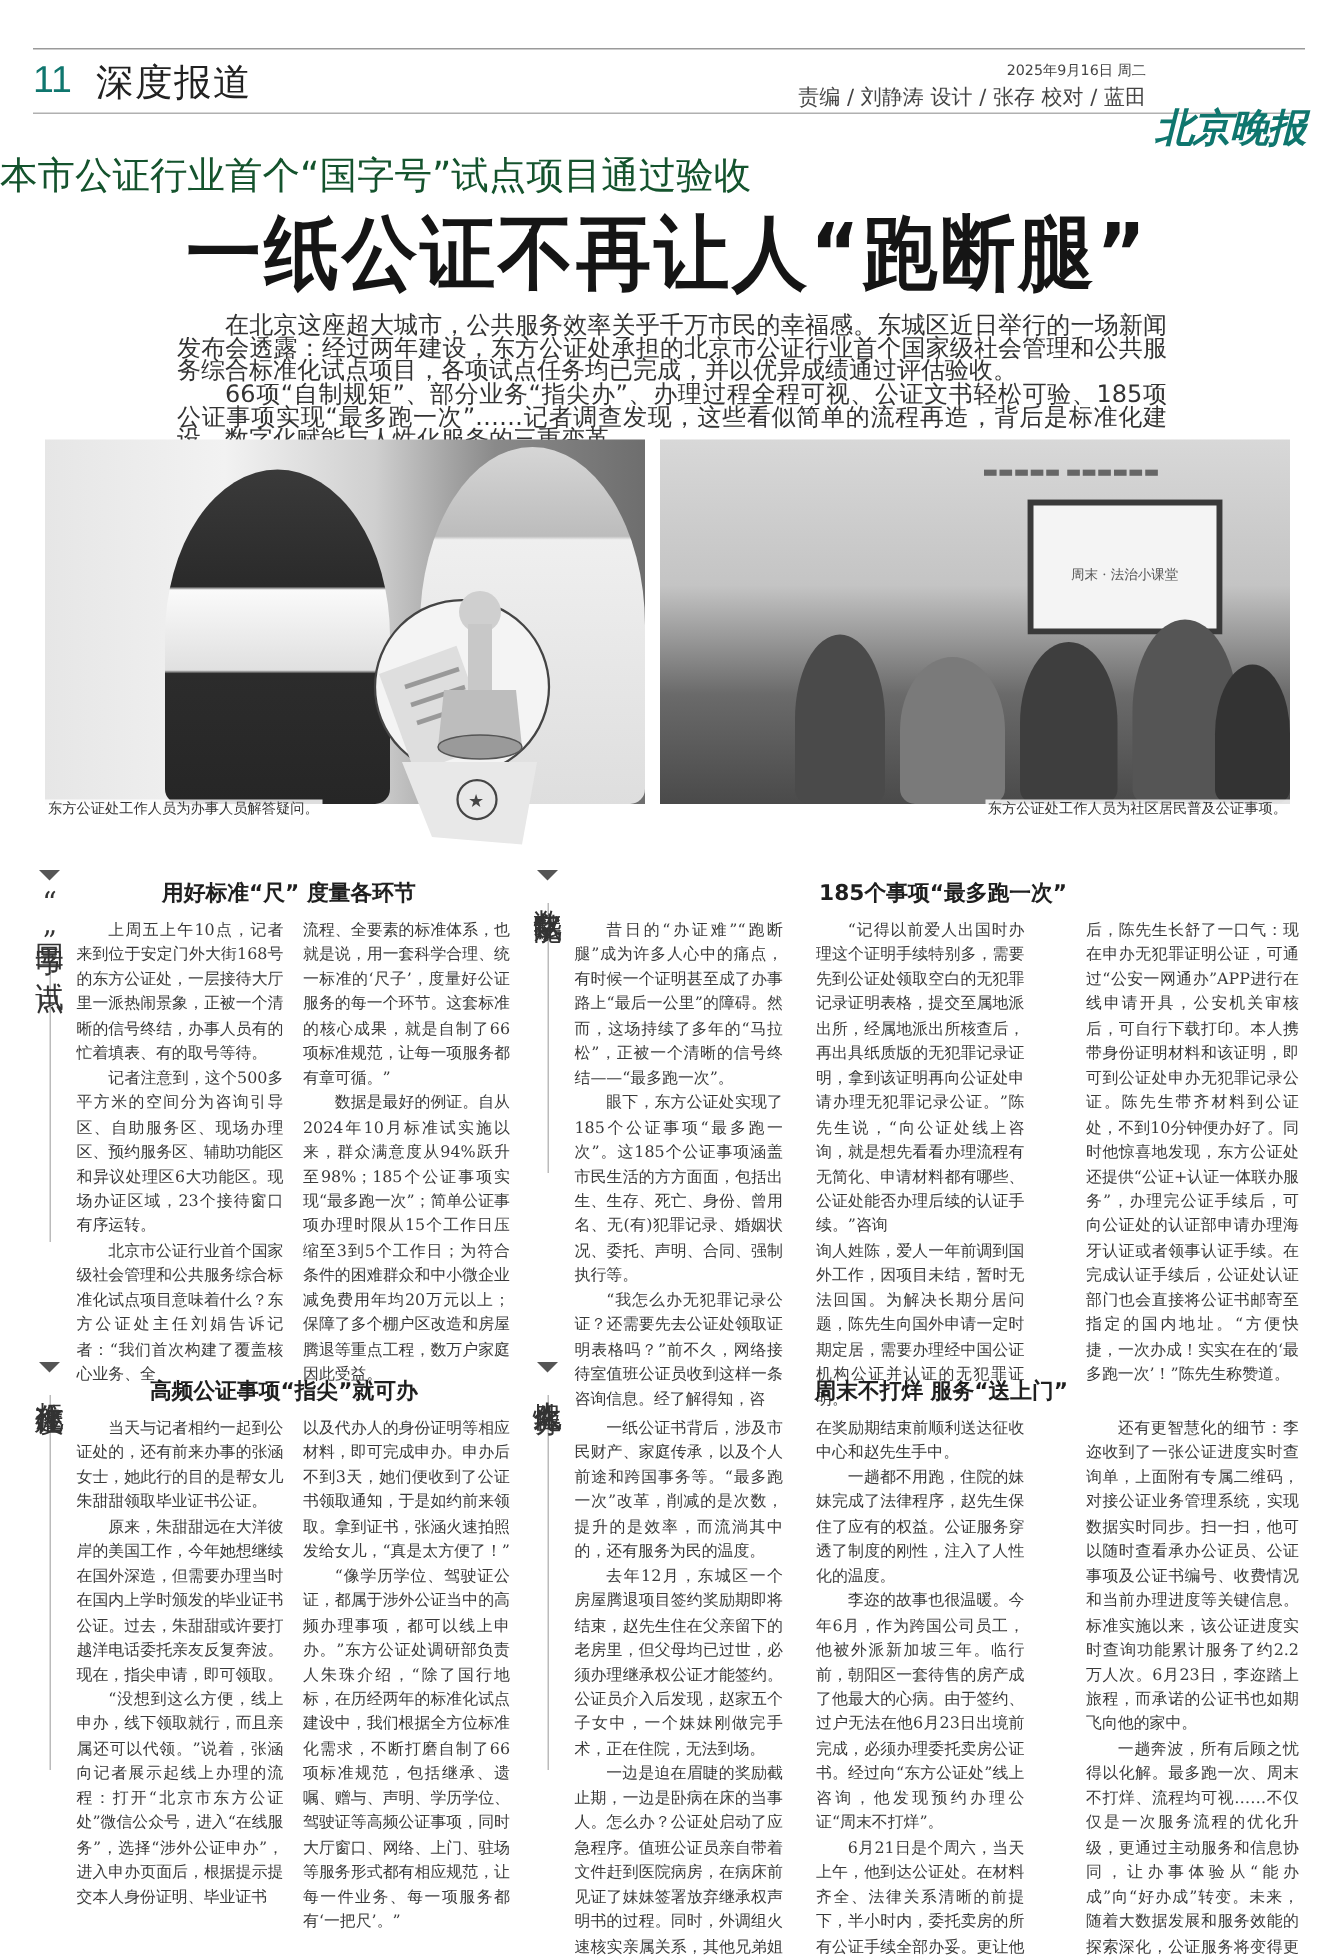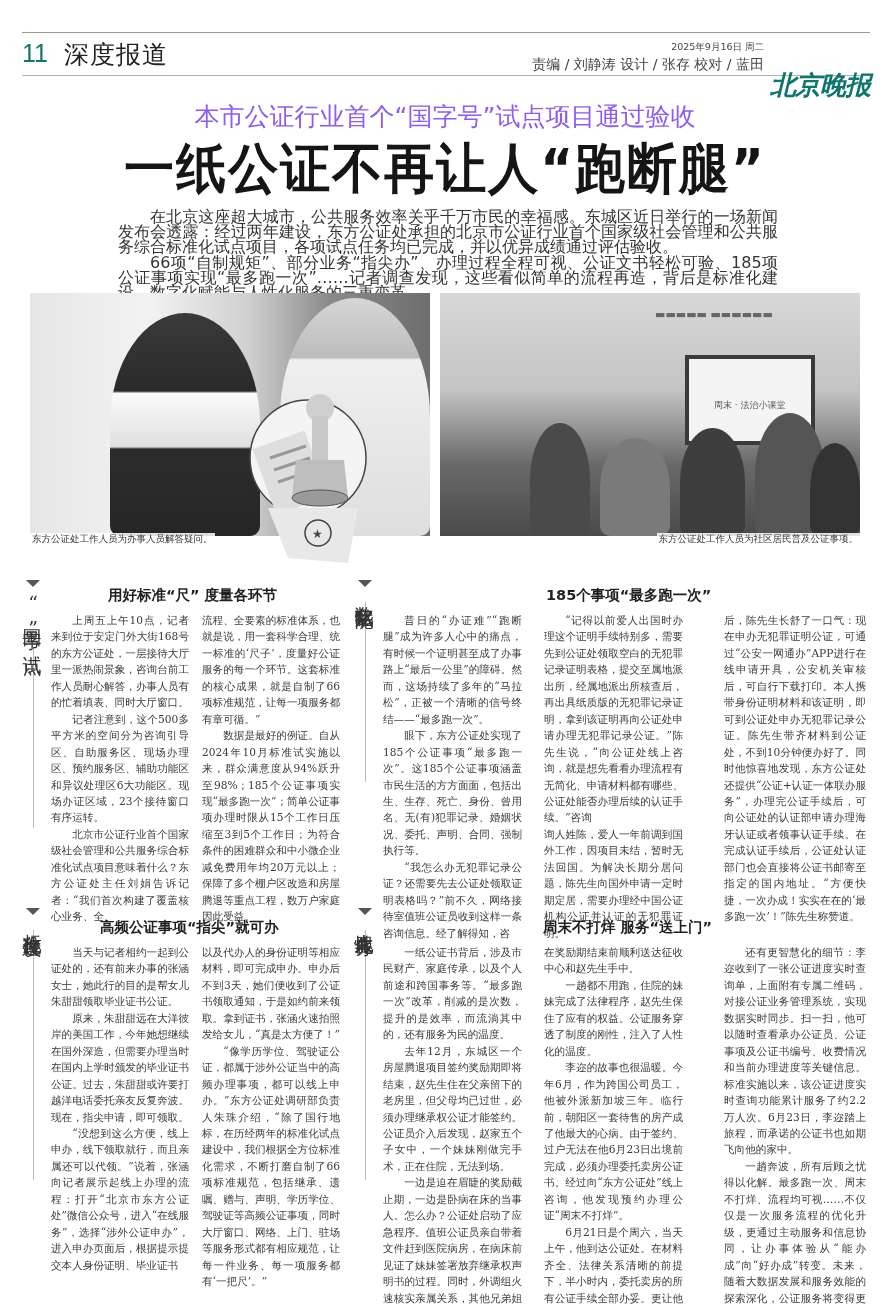--- a/index.html
+++ b/index.html
@@ -6,36 +6,36 @@
   html, body { width: 890px; height: 1305px; background: #ffffff; overflow: hidden; }
   body { font-family: "DejaVu Serif", "Liberation Serif", serif; color: #2a2a2a; position: relative; }
 
   .masthead { position: absolute; left: 22px; top: 32px; width: 848px; height: 44px; border-top: 1.5px solid #9a9a9a; border-bottom: 1.5px solid #b0b0b0; }
   .page-num { position: absolute; left: 0; top: 6px; font-family: "Liberation Sans", "DejaVu Sans", sans-serif; font-size: 25px; color: #0f766e; }
   .section-name { position: absolute; left: 42px; top: 5px; font-family: "DejaVu Sans", sans-serif; font-size: 25px; color: #222; letter-spacing: 1px; }
   .meta-date { position: absolute; right: 106px; top: 8px; font-family: "DejaVu Sans", sans-serif; font-size: 9.5px; color: #444; }
   .meta-staff { position: absolute; right: 106px; top: 23px; font-family: "DejaVu Sans", sans-serif; font-size: 14px; color: #444; white-space: nowrap; }
   .paper-logo { position: absolute; right: 0; top: 3px; font-family: "DejaVu Serif", serif; font-size: 26px; font-weight: bold; font-style: italic; color: #0f766e; letter-spacing: -1px; margin-top: 32px; }
 
-  .kicker { position: absolute; left: 0; width: 890px; top: 100px; text-align: center; font-family: "DejaVu Sans", sans-serif; font-size: 25px; color: #8b5cf6; }
+  .kicker { position: absolute; left: 0; width: 890px; top: 100px; font-family: "DejaVu Sans", sans-serif; font-size: 25px; color: #14532d; }
   .headline { position: absolute; left: 0; width: 890px; top: 136px; text-align: center; font-family: "DejaVu Sans", sans-serif; font-size: 50px; font-weight: bold; color: #151515; letter-spacing: 2px; transform: scaleY(1.08); }
 
   .lead { position: absolute; left: 118px; top: 209px; width: 660px; font-family: "DejaVu Sans", sans-serif; font-size: 16px; line-height: 15.2px; color: #333; text-align: justify; }
   .lead p { text-indent: 2em; }
 
   .photo-band { position: absolute; left: 30px; top: 293px; width: 830px; height: 243px; }
   .photo { position: absolute; top: 0; height: 243px; overflow: hidden; }
   .photo.left { left: 0; width: 400px; background: linear-gradient(90deg, #e6e6e6 0%, #f2f2f2 30%, #cfcfcf 55%, #8a8a8a 75%, #6e6e6e 100%); }
   .photo.right { left: 410px; width: 420px; background: linear-gradient(180deg, #d8d8d8 0%, #c4c4c4 40%, #6a6a6a 70%, #4a4a4a 100%); }
   .ph-figure { position: absolute; border-radius: 50% 50% 10px 10px; }
   .caption { position: absolute; top: 240px; font-family: "DejaVu Serif", serif; font-size: 9.5px; color: #333; background: rgba(255,255,255,0.85); padding: 0 2px; }
   .caption.left { left: 0; }
   .caption.right { right: 0; }
   .stamp-emblem { position: absolute; left: 218px; top: 95px; width: 120px; height: 180px; }
-  .screen { position: absolute; left: 245px; top: 40px; width: 130px; height: 90px; background: #f4f4f4; border: 4px solid #3a3a3a; margin-top: 22px; }
+  .screen { position: absolute; left: 245px; top: 40px; width: 130px; height: 90px; background: #f4f4f4; border: 4px solid #3a3a3a; }
   .screen-text { position: absolute; left: 25px; top: 40px; font-size: 9px; color: #555; }
   .banner { position: absolute; left: 215px; top: 15px; font-size: 11px; color: #666; }
   .sec-tag { position: absolute; width: 22px; text-align: center; }
   .sec-arrow { display: block; margin: 0 auto; width: 0; height: 0; border-left: 7px solid transparent; border-right: 7px solid transparent; border-top: 7px solid #555; }
   .sec-label { display: block; font-family: "DejaVu Serif", serif; font-size: 19px; line-height: 22px; color: #333; margin-top: 4px; writing-mode: vertical-rl; text-orientation: upright; margin-left: auto; margin-right: auto; letter-spacing: 1px; }
   .sec-line { display: block; width: 1px; margin: 6px auto 0; background: #bbb; }
 
   .sub-head { position: absolute; font-family: "DejaVu Sans", sans-serif; font-size: 14.5px; font-weight: bold; color: #1f1f1f; white-space: nowrap; }
 
   .col { position: absolute; font-family: "DejaVu Serif", serif; font-size: 10.6px; line-height: 16.45px; color: #3a3a3a; text-align: justify; word-break: break-all; }
@@ -94,21 +94,21 @@
   <span class="caption right">东方公证处工作人员为社区居民普及公证事项。</span>
 </div>
 
 <div class="sec-tag" style="left:22px;top:580px;">
   <span class="sec-arrow"></span>
   <span class="sec-label">“国字号”试点</span>
   <span class="sec-line" style="height:180px;"></span>
 </div>
 <div class="sub-head" style="left:108px;top:586px;">用好标准“尺” 度量各环节</div>
 <div class="col" style="left:51px;top:612px;width:138px;">
-  <p>上周五上午10点，记者来到位于安定门外大街168号的东方公证处，一层接待大厅里一派热闹景象，咨询台前工作人员耐心解答，办事人员有的忙着填表、同时大厅窗口。</p>
+  <p>上周五上午10点，记者来到位于安定门外大街168号的东方公证处，一层接待大厅里一派热闹景象，正被一个清晰的信号终结，办事人员有的忙着填表、有的取号等待。</p>
   <p>记者注意到，这个500多平方米的空间分为咨询引导区、自助服务区、现场办理区、预约服务区、辅助功能区和异议处理区6大功能区。现场办证区域，23个接待窗口有序运转。</p>
   <p>北京市公证行业首个国家级社会管理和公共服务综合标准化试点项目意味着什么？东方公证处主任刘娟告诉记者：“我们首次构建了覆盖核心业务、全</p>
 </div>
 <div class="col" style="left:202px;top:612px;width:138px;">
   <p style="text-indent:0">流程、全要素的标准体系，也就是说，用一套科学合理、统一标准的‘尺子’，度量好公证服务的每一个环节。这套标准的核心成果，就是自制了66项标准规范，让每一项服务都有章可循。”</p>
   <p>数据是最好的例证。自从2024年10月标准试实施以来，群众满意度从94%跃升至98%；185个公证事项实现“最多跑一次”；简单公证事项办理时限从15个工作日压缩至3到5个工作日；为符合条件的困难群众和中小微企业减免费用年均20万元以上；保障了多个棚户区改造和房屋腾退等重点工程，数万户家庭因此受益。</p>
 </div>
 
 <div class="sec-tag" style="left:354px;top:580px;">
   <span class="sec-arrow"></span>

